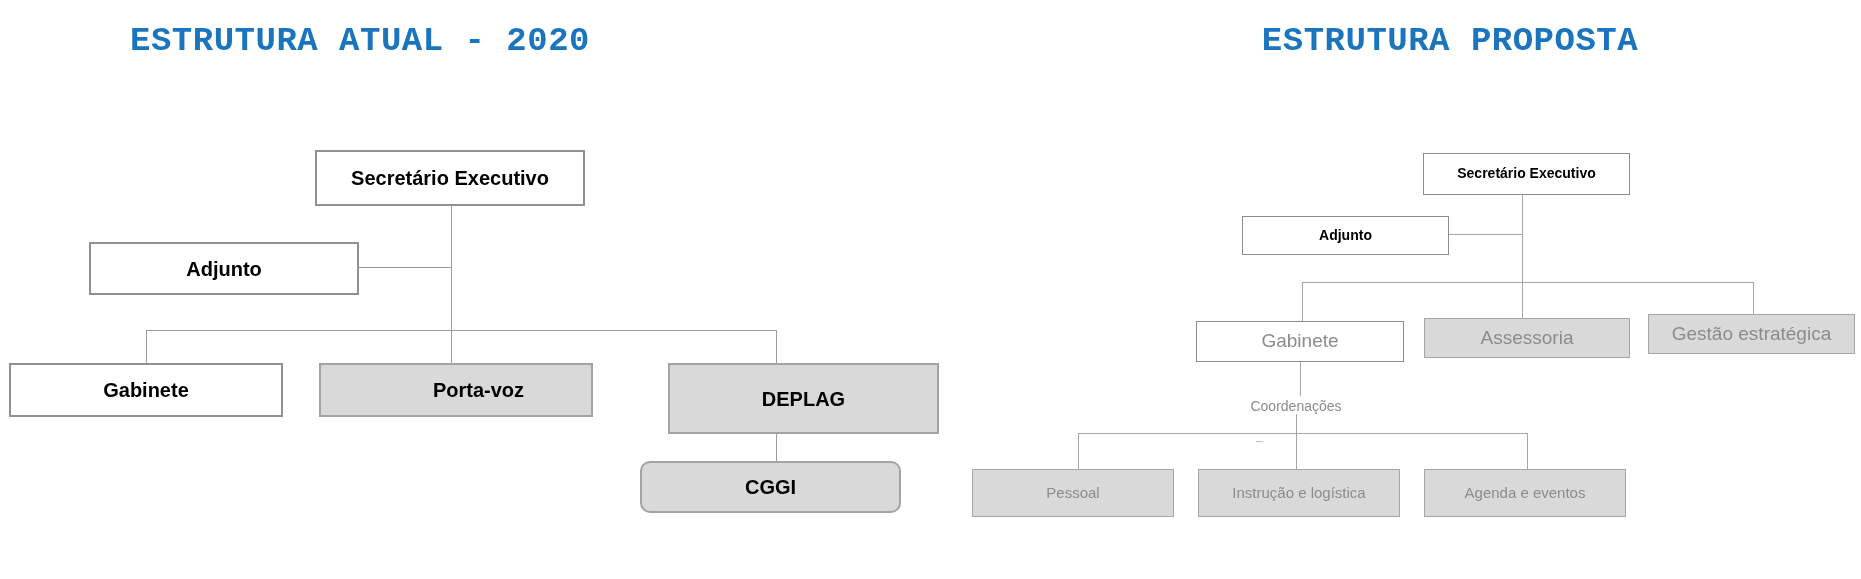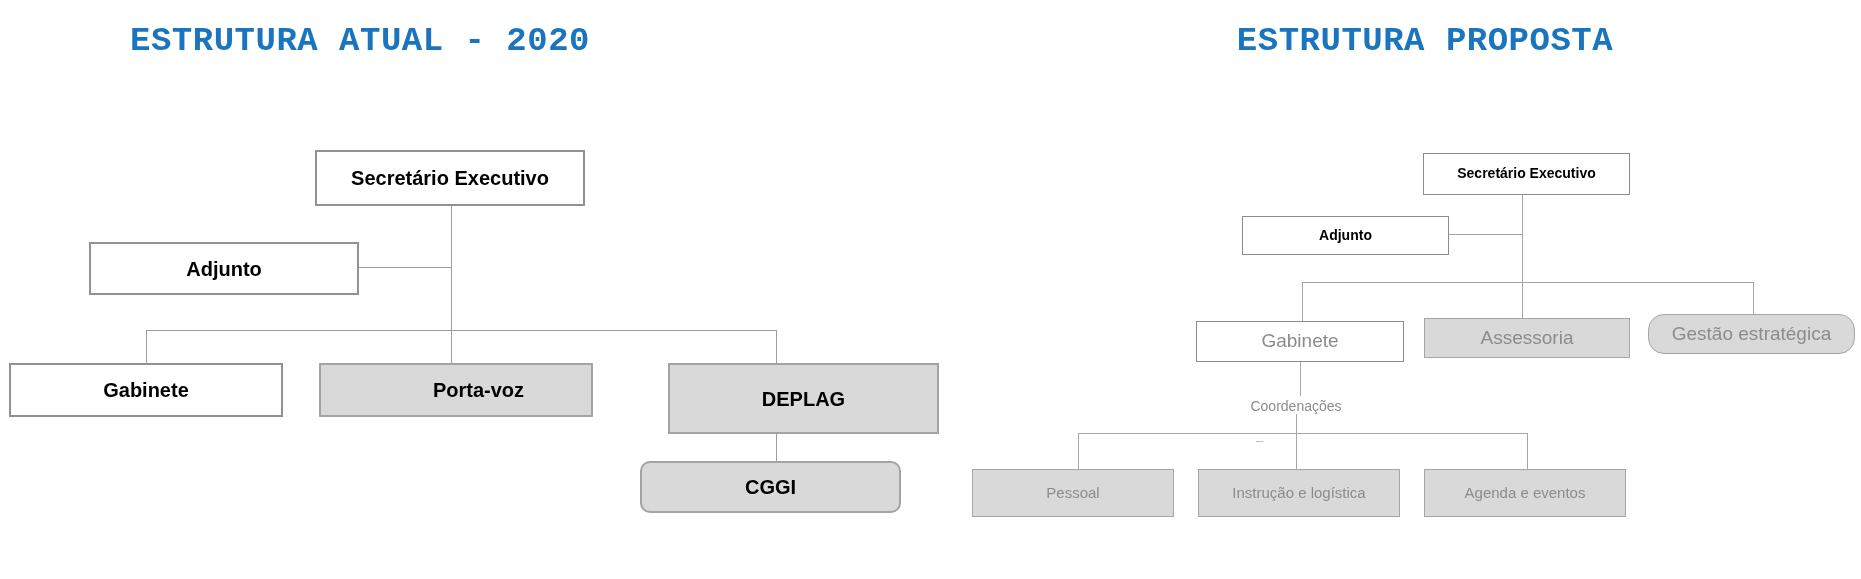--- a/index.html
+++ b/index.html
@@ -88,21 +88,21 @@
     </div>
     <div class="node node--gray" style="left:668px; top:363px; width:271px; height:71px;">
       <span>DEPLAG</span>
     </div>
     <div class="node node--gray" style="left:640px; top:461px; width:261px; height:52px;border-radius:10px;">
       <span>CGGI</span>
     </div>
   </section>
 
   <section class="rchart">
-    <h1 class="title" style="left:1165px; top:22px; width:520px;">ESTRUTURA PROPOSTA</h1>
+    <h1 class="title" style="left:1190px; top:22px; width:520px;">ESTRUTURA PROPOSTA</h1>
 
     <div class="line line-v" style="left:1522px; top:195px; height:123px;"></div>
     <div class="line line-h" style="left:1449px; top:234px; width:73px;"></div>
     <div class="line line-h" style="left:1302px; top:282px; width:452px;"></div>
     <div class="line line-v" style="left:1302px; top:282px; height:40px;"></div>
     <div class="line line-v" style="left:1753px; top:282px; height:33px;"></div>
     <div class="line line-v" style="left:1300px; top:361px; height:35px;"></div>
     <div class="line line-v" style="left:1296px; top:414px; height:55px;"></div>
     <div class="line line-h" style="left:1078px; top:433px; width:450px;"></div>
     <div class="line line-v" style="left:1078px; top:433px; height:36px;"></div>
@@ -113,21 +113,21 @@
     </div>
     <div class="node node--white node--sm-bold" style="left:1242px; top:216px; width:207px; height:39px;">
       <span>Adjunto</span>
     </div>
     <div class="node node--white node--lg" style="left:1196px; top:321px; width:208px; height:41px;">
       <span>Gabinete</span>
     </div>
     <div class="node node--gray node--lg" style="left:1424px; top:318px; width:206px; height:40px;">
       <span>Assessoria</span>
     </div>
-    <div class="node node--gray node--lg" style="left:1648px; top:314px; width:207px; height:40px;border-radius:16px;">
+    <div class="node node--gray node--lg" style="left:1648px; top:314px; width:207px; height:40px;">
       <span>Gestão estratégica</span>
     </div>
 
     <div class="floating-label" style="left:1226px; top:398px; width:140px;">Coordenações</div>
     <div class="tiny-dash" style="left:1256px; top:434px;">–</div>
 
     <div class="node node--gray node--sm" style="left:972px; top:469px; width:202px; height:48px;">
       <span>Pessoal</span>
     </div>
     <div class="node node--gray node--sm" style="left:1198px; top:469px; width:202px; height:48px;">

